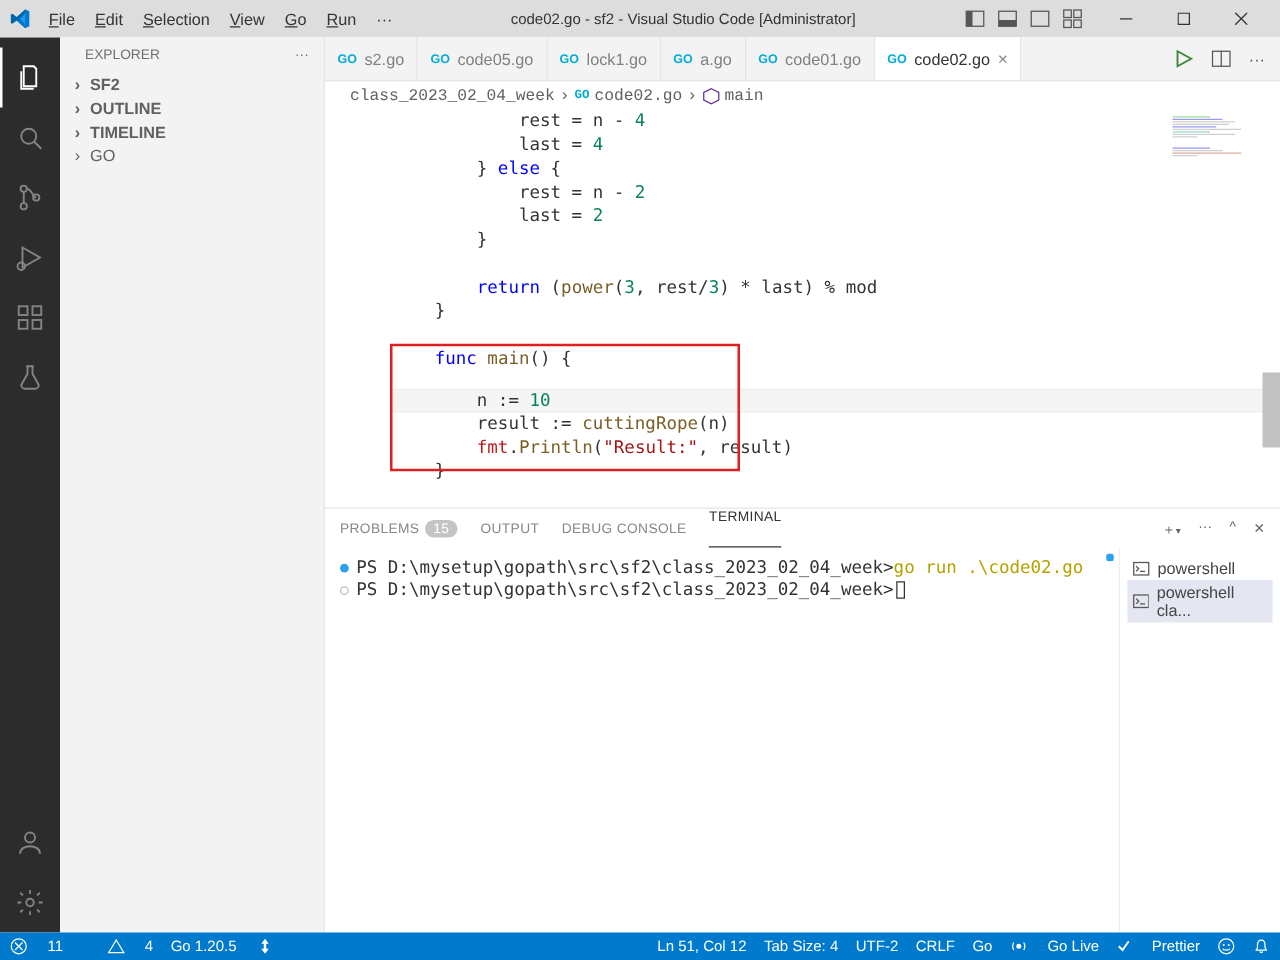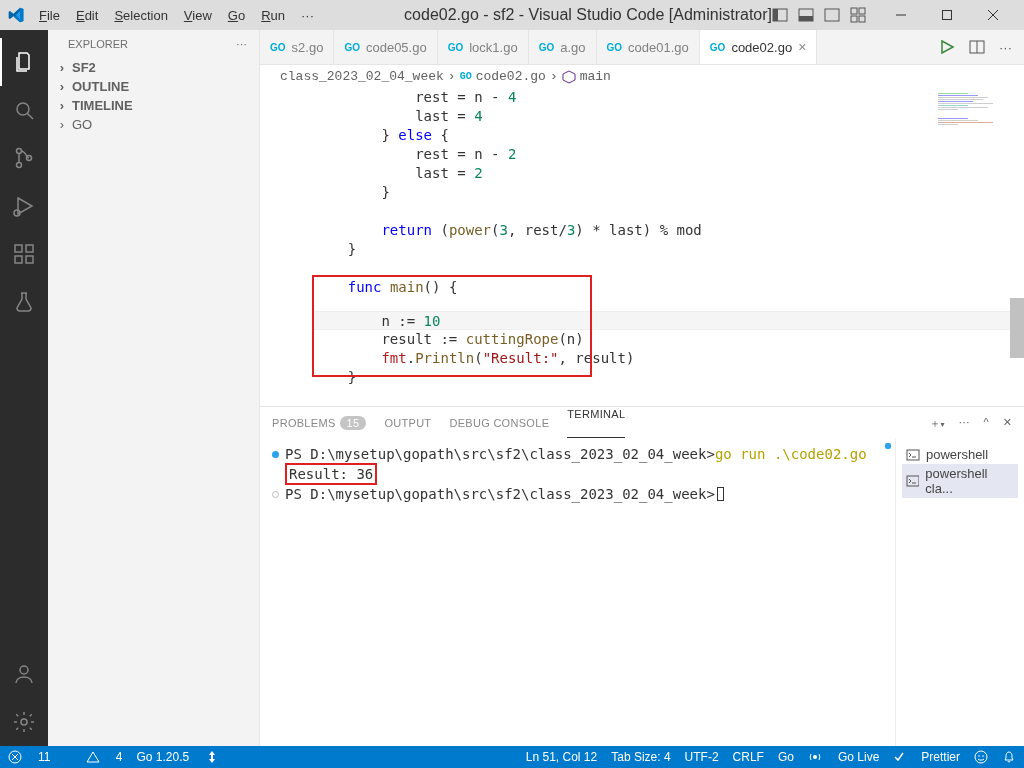--- a/index.html
+++ b/index.html
@@ -3,21 +3,21 @@
 <meta charset="utf-8">
 <style>
 * { margin: 0; padding: 0; box-sizing: border-box; }
 body { font-family: "Segoe UI", sans-serif; font-size: 13px; color: #333; width: 1024px; height: 768px; overflow: hidden; background: #fff; position: relative; }
 
 
 .titlebar { height: 30px; background: #dddddd; display: flex; align-items: center; padding: 0 8px; }
 .titlebar .vscode-logo { width: 16px; height: 16px; margin-right: 8px; }
 .menubar { display: flex; gap: 2px; }
 .menubar span { padding: 4px 7px; cursor: pointer; }
-.titlebar .title { flex: 1; text-align: right; color: #333; font-size: 16px; }
+.titlebar .title { flex: 1; text-align: center; color: #333; font-size: 12px; }
 .titlebar .layout-icons { display: flex; gap: 10px; margin-right: 12px; }
 .titlebar .win-controls { display: flex; gap: 0; }
 .titlebar .win-controls div { width: 46px; height: 30px; display: flex; align-items: center; justify-content: center; }
 
 
 .activitybar { position: absolute; left: 0; top: 30px; bottom: 22px; width: 48px; background: #2c2c2c; display: flex; flex-direction: column; align-items: center; padding-top: 8px; }
 .activitybar .icon { width: 48px; height: 48px; display: flex; align-items: center; justify-content: center; color: #858585; cursor: pointer; position: relative; }
 .activitybar .icon.active { color: #fff; }
 .activitybar .icon.active::before { content:""; position:absolute; left:0; top:0; bottom:0; width:2px; background:#fff; }
 .activitybar .spacer { flex: 1; }
@@ -308,24 +308,20 @@
       </div>
     </div>
     <div class="panel-body">
       <div class="terminal" id="terminal">
           <div class="tl">
             <span class="dot" style="background:#2aa3ef"></span>
             <span>PS D:\mysetup\gopath\src\sf2\class_2023_02_04_week&gt; </span>
             <span style="color:#b5a100">go run .\code02.go</span>
           </div>
           <div class="tl">
-            <span style="width:13px;display:inline-block"></span>
-            <span style="border:2px solid #e02020;padding:0 2px"><span>Result: 36</span></span>
-          </div>
-          <div class="tl">
             <span class="dot" style="background:#fff;border:1px solid #bbb"></span>
             <span>PS D:\mysetup\gopath\src\sf2\class_2023_02_04_week&gt; </span>
             <span style="display:inline-block;width:7px;height:14px;border:1px solid #333;margin-left:2px"></span>
           </div>
           <div style="position: absolute; right: 4px; top: 4px; width: 6px; height: 6px; background: rgb(42, 163, 239); border-radius: 2px;"></div>
         </div>
       <div class="term-side">
         <div class="item">
             <svg width="14" height="14">
               <rect x="1" y="2" width="12" height="10" fill="none" stroke="#555"></rect>

